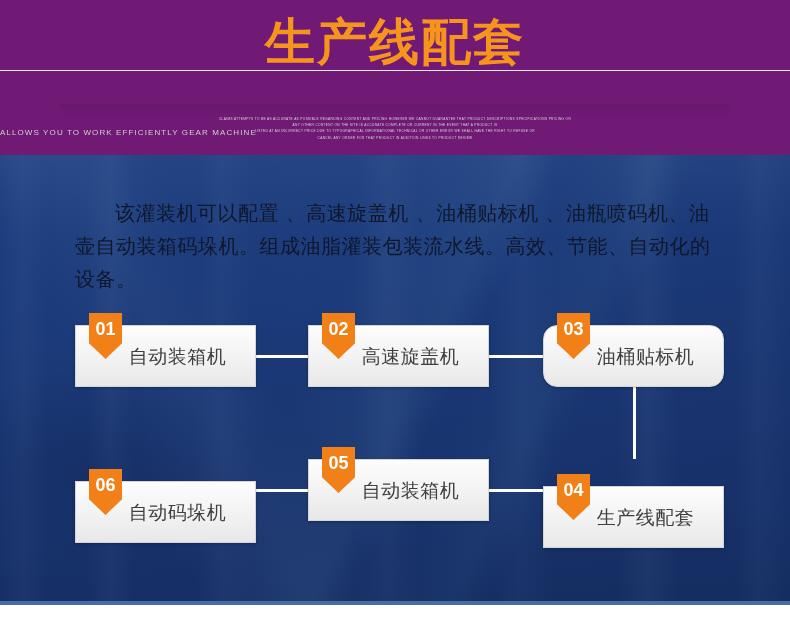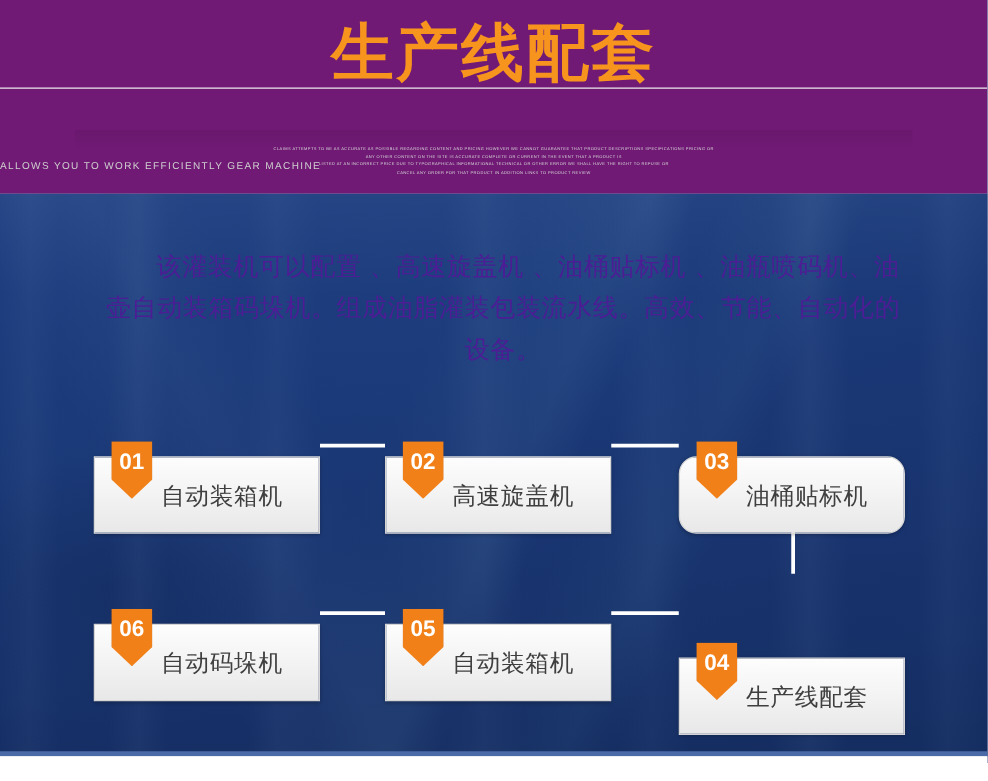--- a/index.html
+++ b/index.html
@@ -93,39 +93,37 @@
     background:linear-gradient(180deg, rgba(26,56,120,0.55), rgba(22,48,104,0.62));
   }
   .panel-bottom-edge {
     position:absolute; left:0; bottom:0; width:790px; height:4px;
     background:#4a6ba8;
   }
 
   
   .desc {
     position:absolute; left:75px; top:197px; width:655px;
-    color:#4c1d95;
+    color:#0f172a;
     font-size:20px;
     line-height:33px;
     letter-spacing:0.5px;
     text-indent:40px;
     font-family:"DejaVu Sans","Liberation Sans",sans-serif;
-    text-align:center;
   }
 
   
   .flow { position:absolute; left:0; top:0; width:790px; height:625px; }
 
   .node {
     position:absolute;
     width:181px; height:62px;
     background:linear-gradient(180deg,#fdfdfd 0%,#f4f4f4 45%,#e8e8e8 100%);
     border:1px solid #d5d5d5;
     box-shadow:0 1px 3px rgba(0,0,0,0.25);
-    margin-top:40px;
   }
   .node-label {
     position:absolute; left:0; top:0; width:181px; height:62px;
     display:flex; align-items:center; justify-content:center;
     padding-left:22px;
     font-size:19px;
     color:#3f3f3f;
     letter-spacing:0.5px;
     font-family:"DejaVu Sans","Liberation Sans",sans-serif;
   }
@@ -142,21 +140,21 @@
     clip-path:polygon(0 0, 100% 0, 100% 66%, 50% 100%, 0 66%);
     box-shadow:0 1px 2px rgba(0,0,0,0.2);
   }
 
   
   #node-01 { left:75px;  top:325px; }
   #node-02 { left:308px; top:325px; }
   #node-03 { left:543px; top:325px;border-radius:14px; }
   #node-04 { left:543px; top:486px; }
   #node-05 { left:308px; top:459px; }
-  #node-06 { left:75px;  top:459px; }
+  #node-06 { left:75px;  top:481px; }
 
   
   .conn { position:absolute; background:#ffffff; }
   #conn-1-2 { left:256px; top:355px; width:52px;  height:3px; }
   #conn-2-3 { left:489px; top:355px; width:54px;  height:3px; }
   #conn-3-4 { left:633px; top:387px; width:3px;   height:72px; }
   #conn-4-5 { left:489px; top:489px; width:54px;  height:3px; }
   #conn-5-6 { left:256px; top:489px; width:52px;  height:3px; }
 
   

